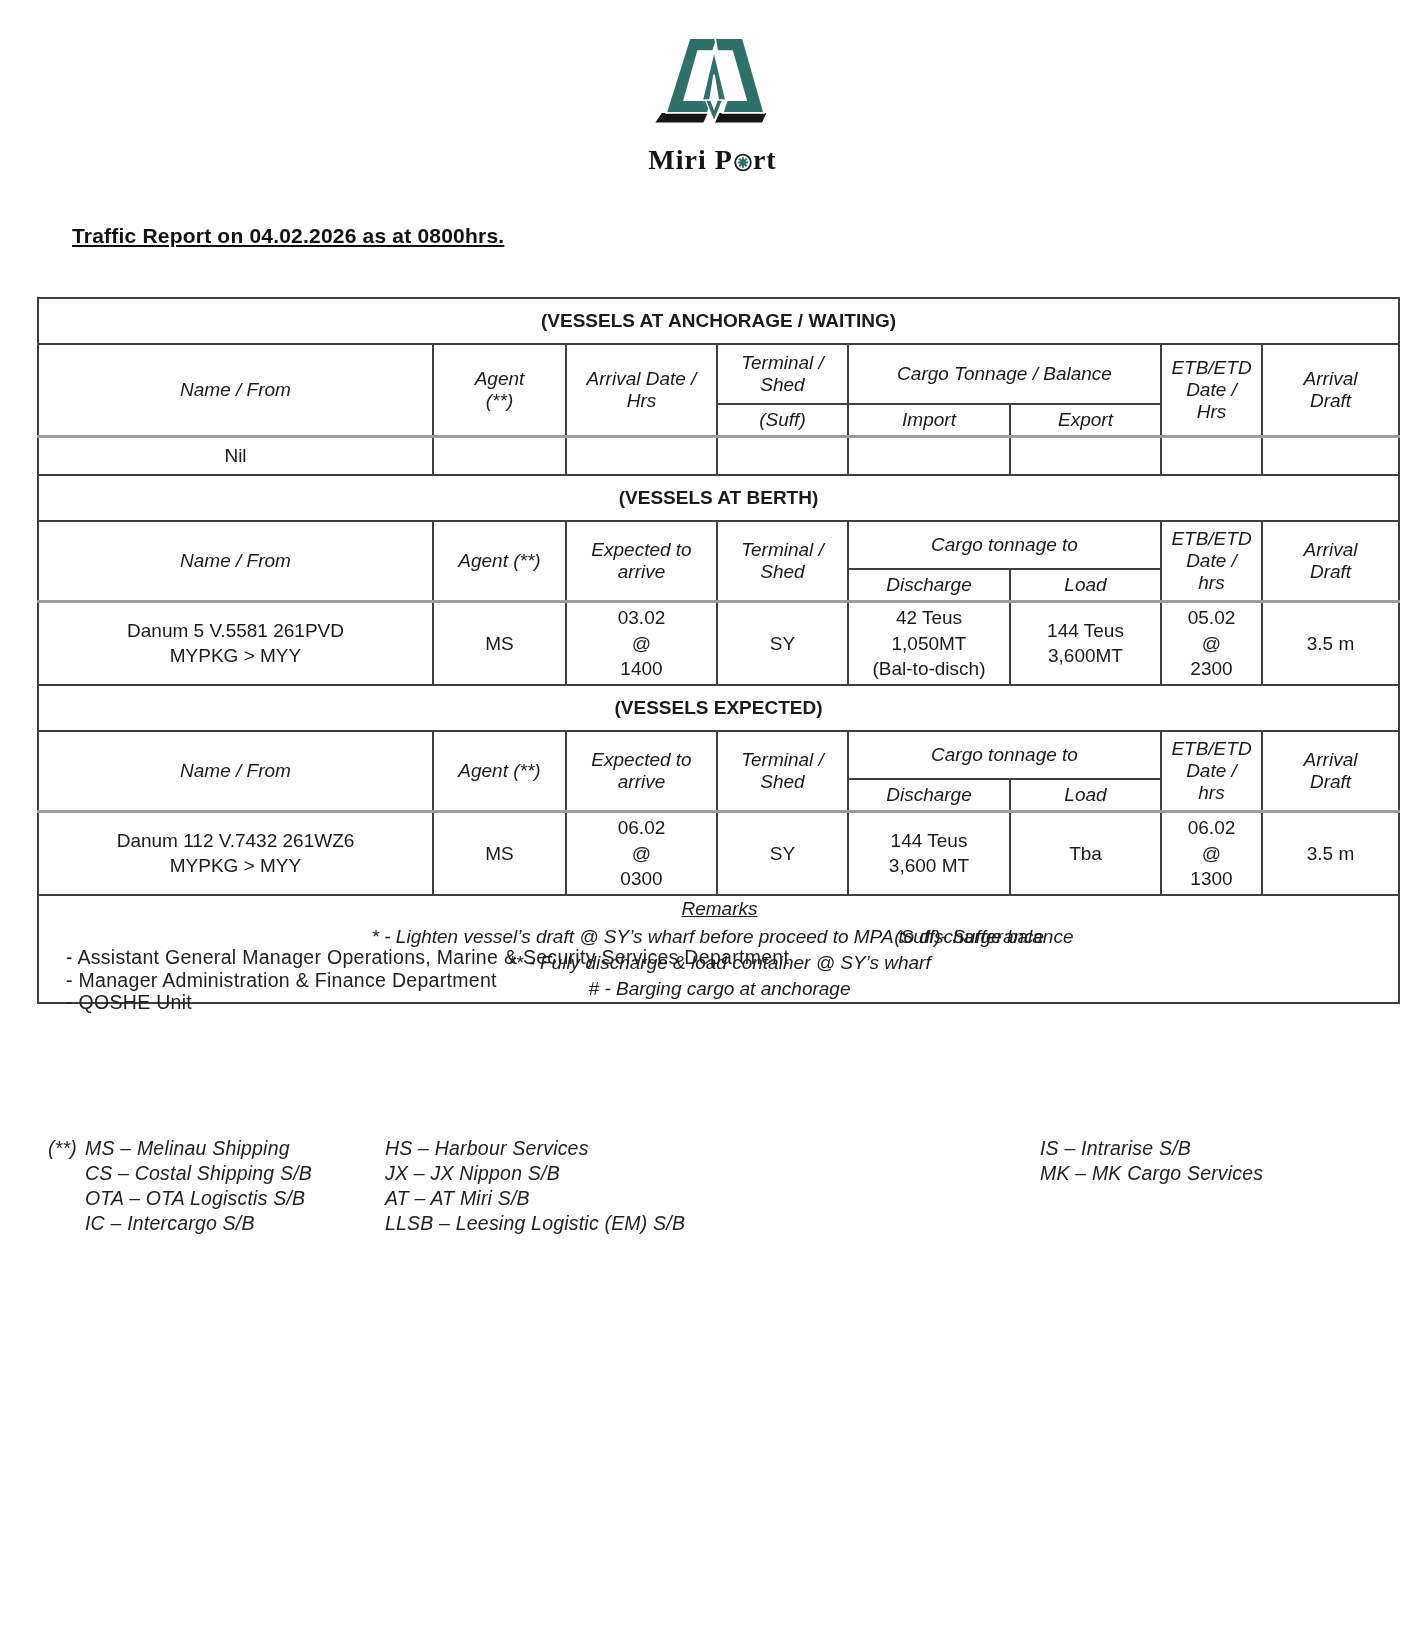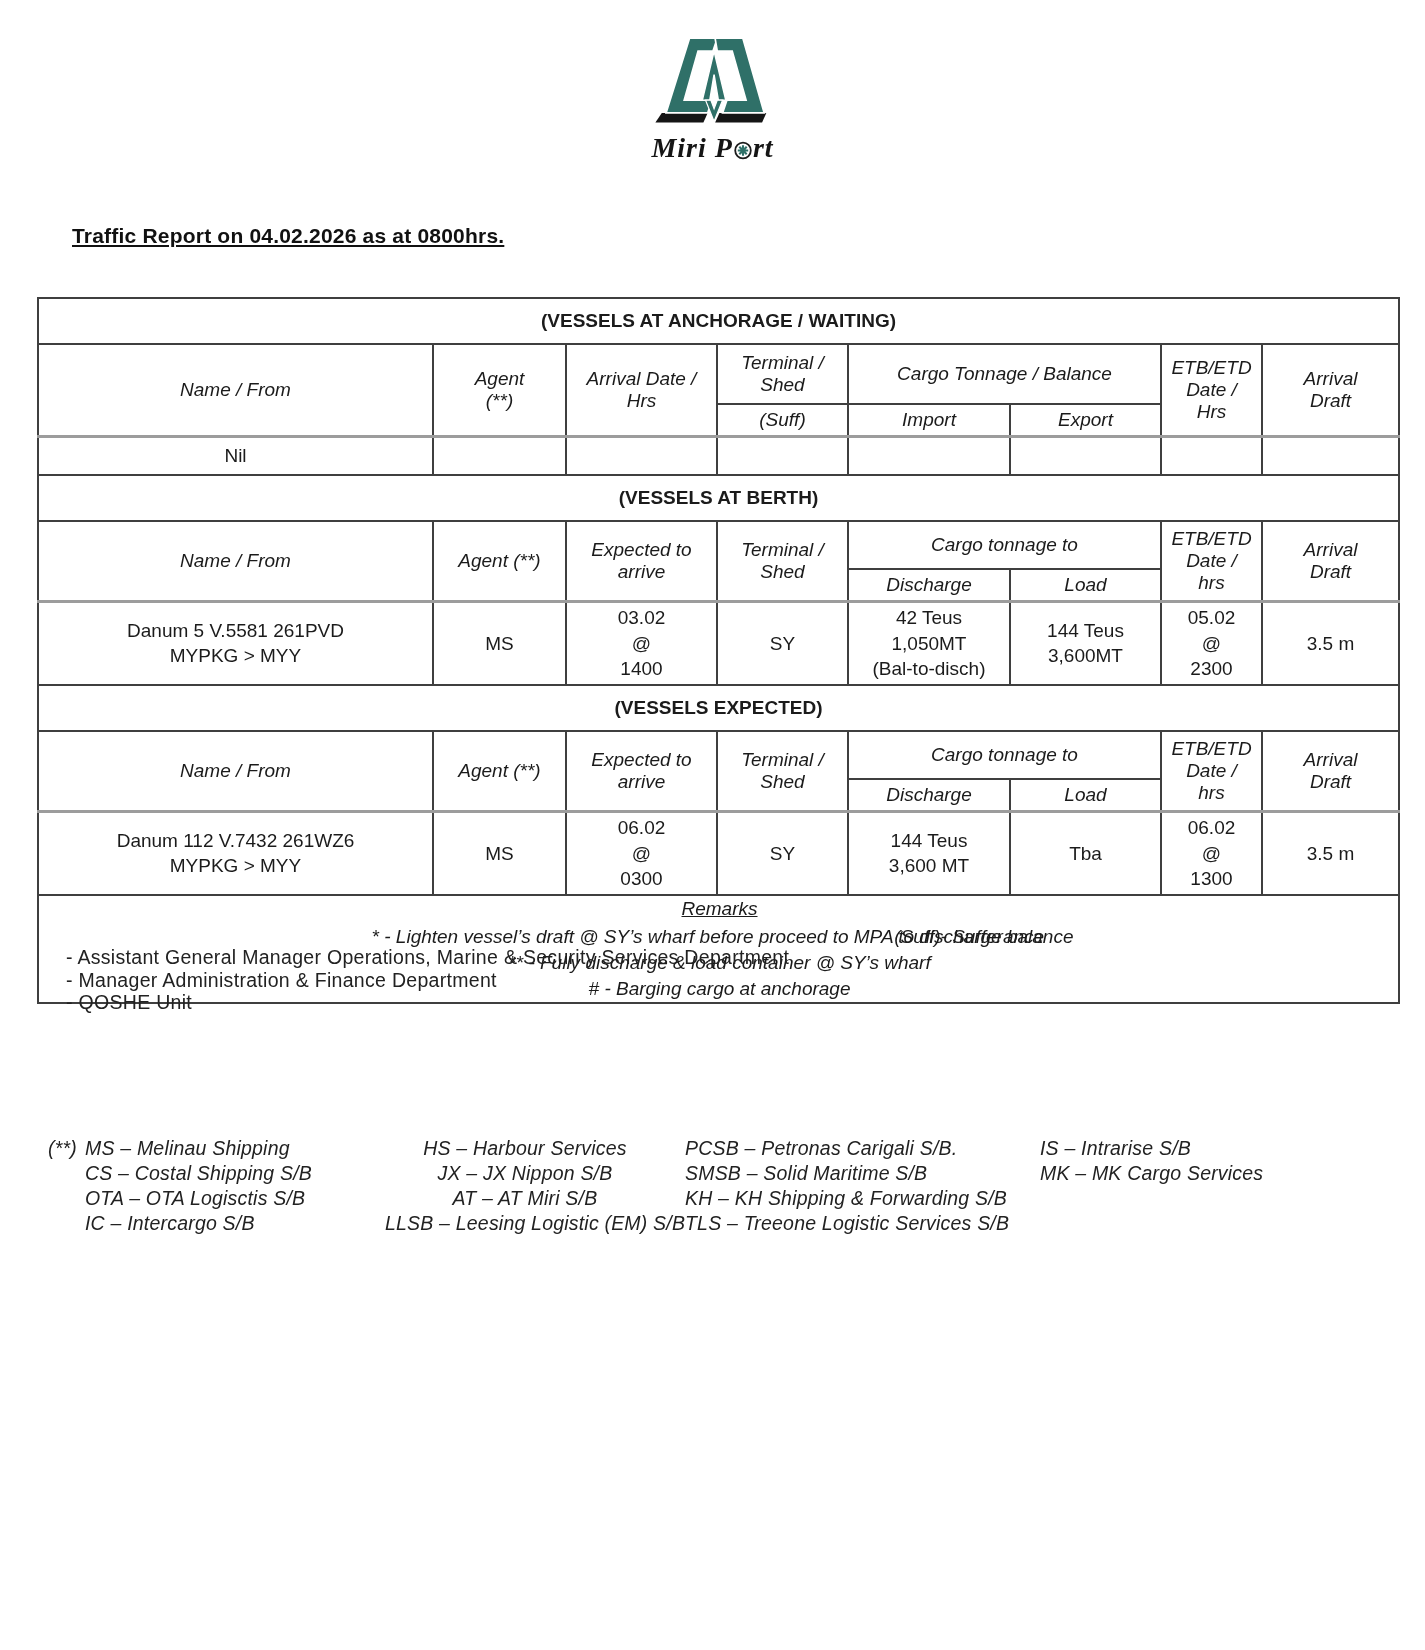--- a/index.html
+++ b/index.html
@@ -2,21 +2,21 @@
 <html><head>
 <meta charset="utf-8">
 <style>
   html,body{margin:0;padding:0;background:#ffffff;}
   body{width:1425px;height:1650px;font-family:"Liberation Sans",sans-serif;color:#1b1b1b;}
   .page{position:relative;width:1425px;height:1650px;overflow:hidden;background:#fff;}
 
   
   .logo-wrap{position:absolute;top:34px;left:0;width:100%;text-align:center;}
   .logo-svg{display:block;margin:0 auto;}
-  .logo-text{font-family:"Liberation Serif",serif;font-weight:bold;font-size:28px;color:#151515;letter-spacing:1px;margin-top:2px;font-style:italic;}
+  .logo-text{font-family:"Liberation Serif",serif;font-weight:bold;font-size:28px;color:#151515;letter-spacing:1px;margin-top:14px;}
   .logo-text .gear{display:inline-block;vertical-align:-3px;margin:0 1px;}
 
   
   .title{position:absolute;top:224px;left:72px;font-size:21px;font-weight:bold;
          text-decoration:underline;letter-spacing:.2px;color:#111;}
 
   
   table.report{position:absolute;top:297px;left:37px;width:1361px;border-collapse:collapse;
                table-layout:fixed;font-size:19px;color:#1b1b1b;}
   table.report td{border:2px solid #3f3f3f;text-align:center;vertical-align:middle;padding:2px 4px;}
@@ -43,21 +43,21 @@
             letter-spacing:.3px;color:#222;}
   .cc-line{white-space:nowrap;}
   .cc-line.indent{padding-left:36px;}
 
   
   .legend{position:absolute;top:1136px;left:0;width:1425px;height:110px;
           font-style:italic;font-size:19.5px;line-height:25px;letter-spacing:.2px;color:#222;}
   .leg-prefix{position:absolute;left:48px;top:0;}
   .leg-col{position:absolute;top:0;}
   .leg-col1{left:85px;}
-  .leg-col2{left:385px;width:280px;text-align:center;}
+  .leg-col2{left:385px;width:280px;text-align:left;}
   .leg-col3{left:685px;}
   .leg-col4{left:1040px;}
   .leg-item{white-space:nowrap;}
 </style>
 </head>
 <body>
 
 <div class="page">
 
   <div class="logo-wrap">
@@ -236,25 +236,19 @@
       <div class="leg-item">CS – Costal Shipping S/B</div>
       <div class="leg-item">OTA – OTA Logisctis S/B</div>
       <div class="leg-item">IC – Intercargo S/B</div>
     </div>
     <div class="leg-col leg-col2">
       <div class="leg-item">HS – Harbour Services</div>
       <div class="leg-item">JX – JX Nippon S/B</div>
       <div class="leg-item">AT – AT Miri S/B</div>
       <div class="leg-item">LLSB – Leesing Logistic (EM) S/B</div>
     </div>
-    <div class="leg-col leg-col3">
-      <div class="leg-item">PCSB – Petronas Carigali S/B.</div>
-      <div class="leg-item">SMSB – Solid Maritime S/B</div>
-      <div class="leg-item">KH – KH Shipping &amp; Forwarding S/B</div>
-      <div class="leg-item">TLS – Treeone Logistic Services S/B</div>
-    </div>
     <div class="leg-col leg-col4">
       <div class="leg-item">IS – Intrarise S/B</div>
       <div class="leg-item">MK – MK Cargo Services</div>
     </div>
   </div>
 
 </div>
 
 </body></html>

